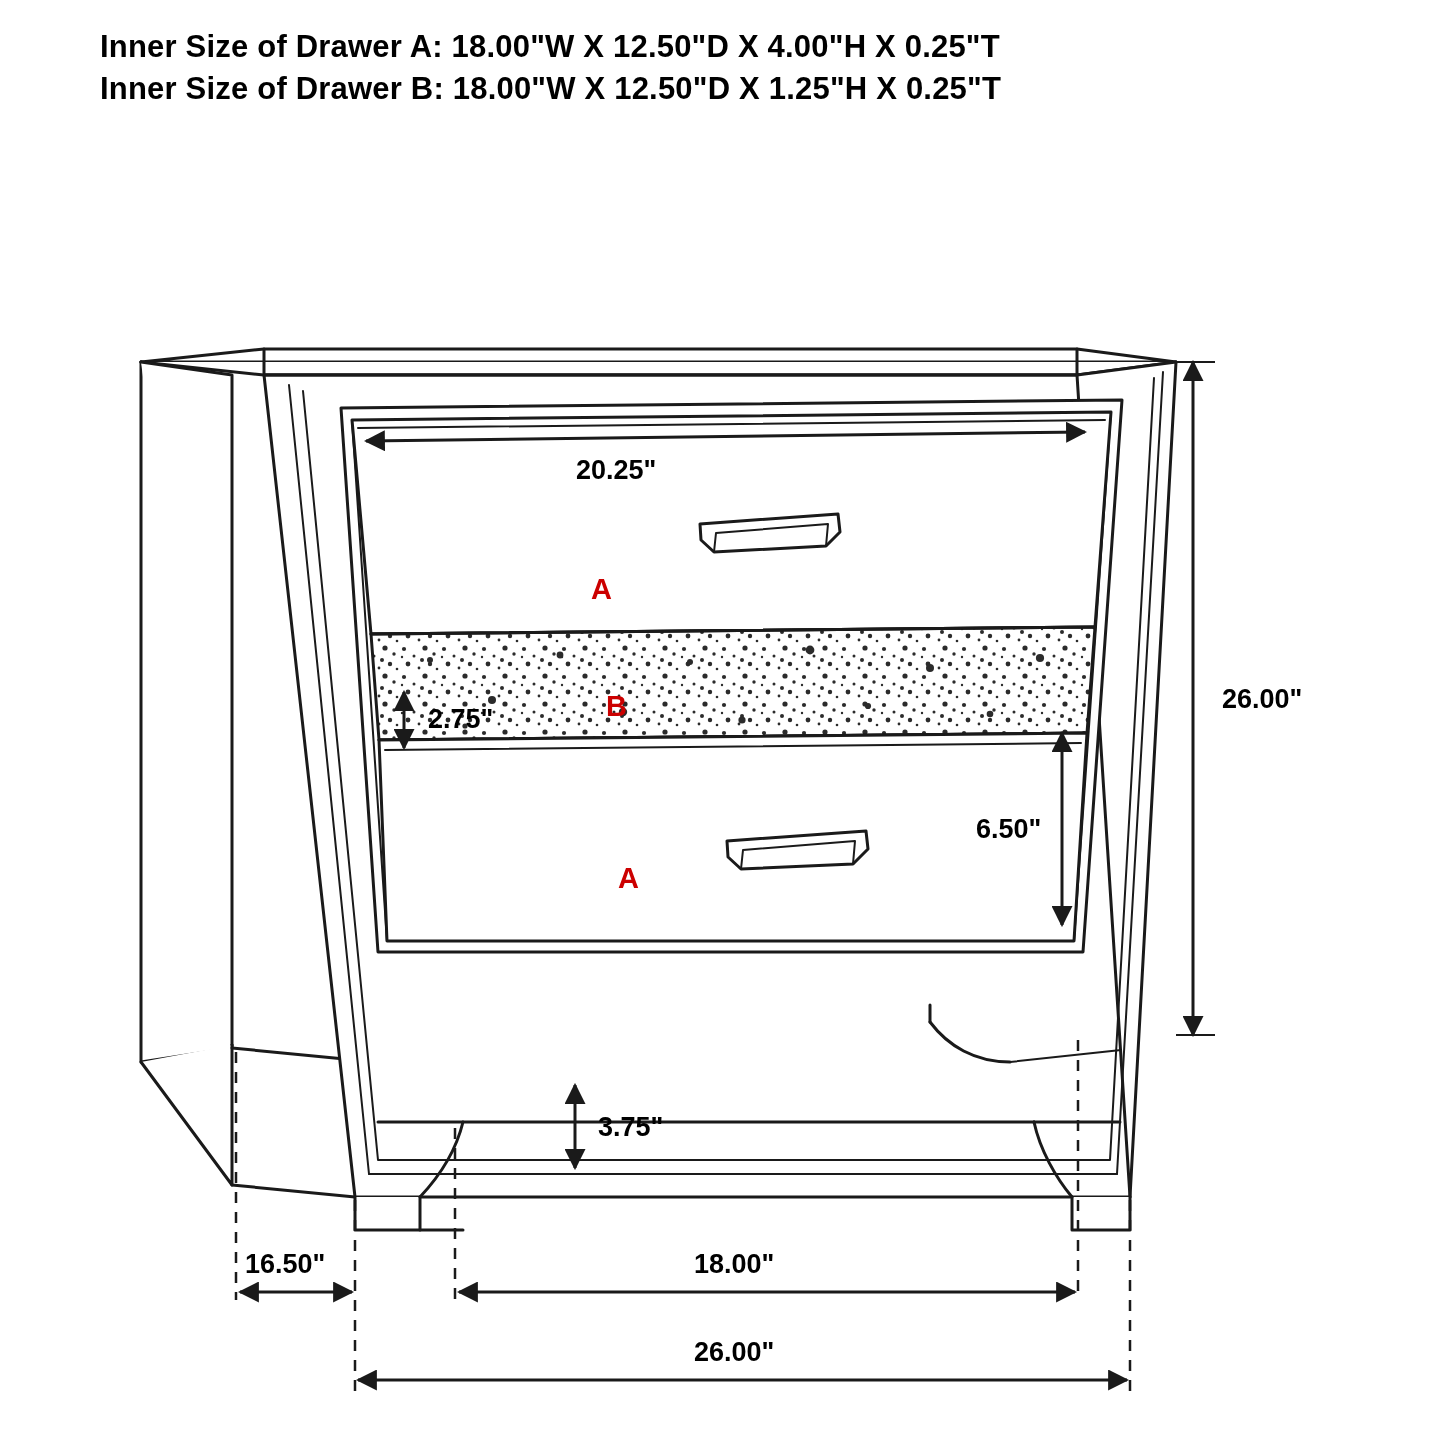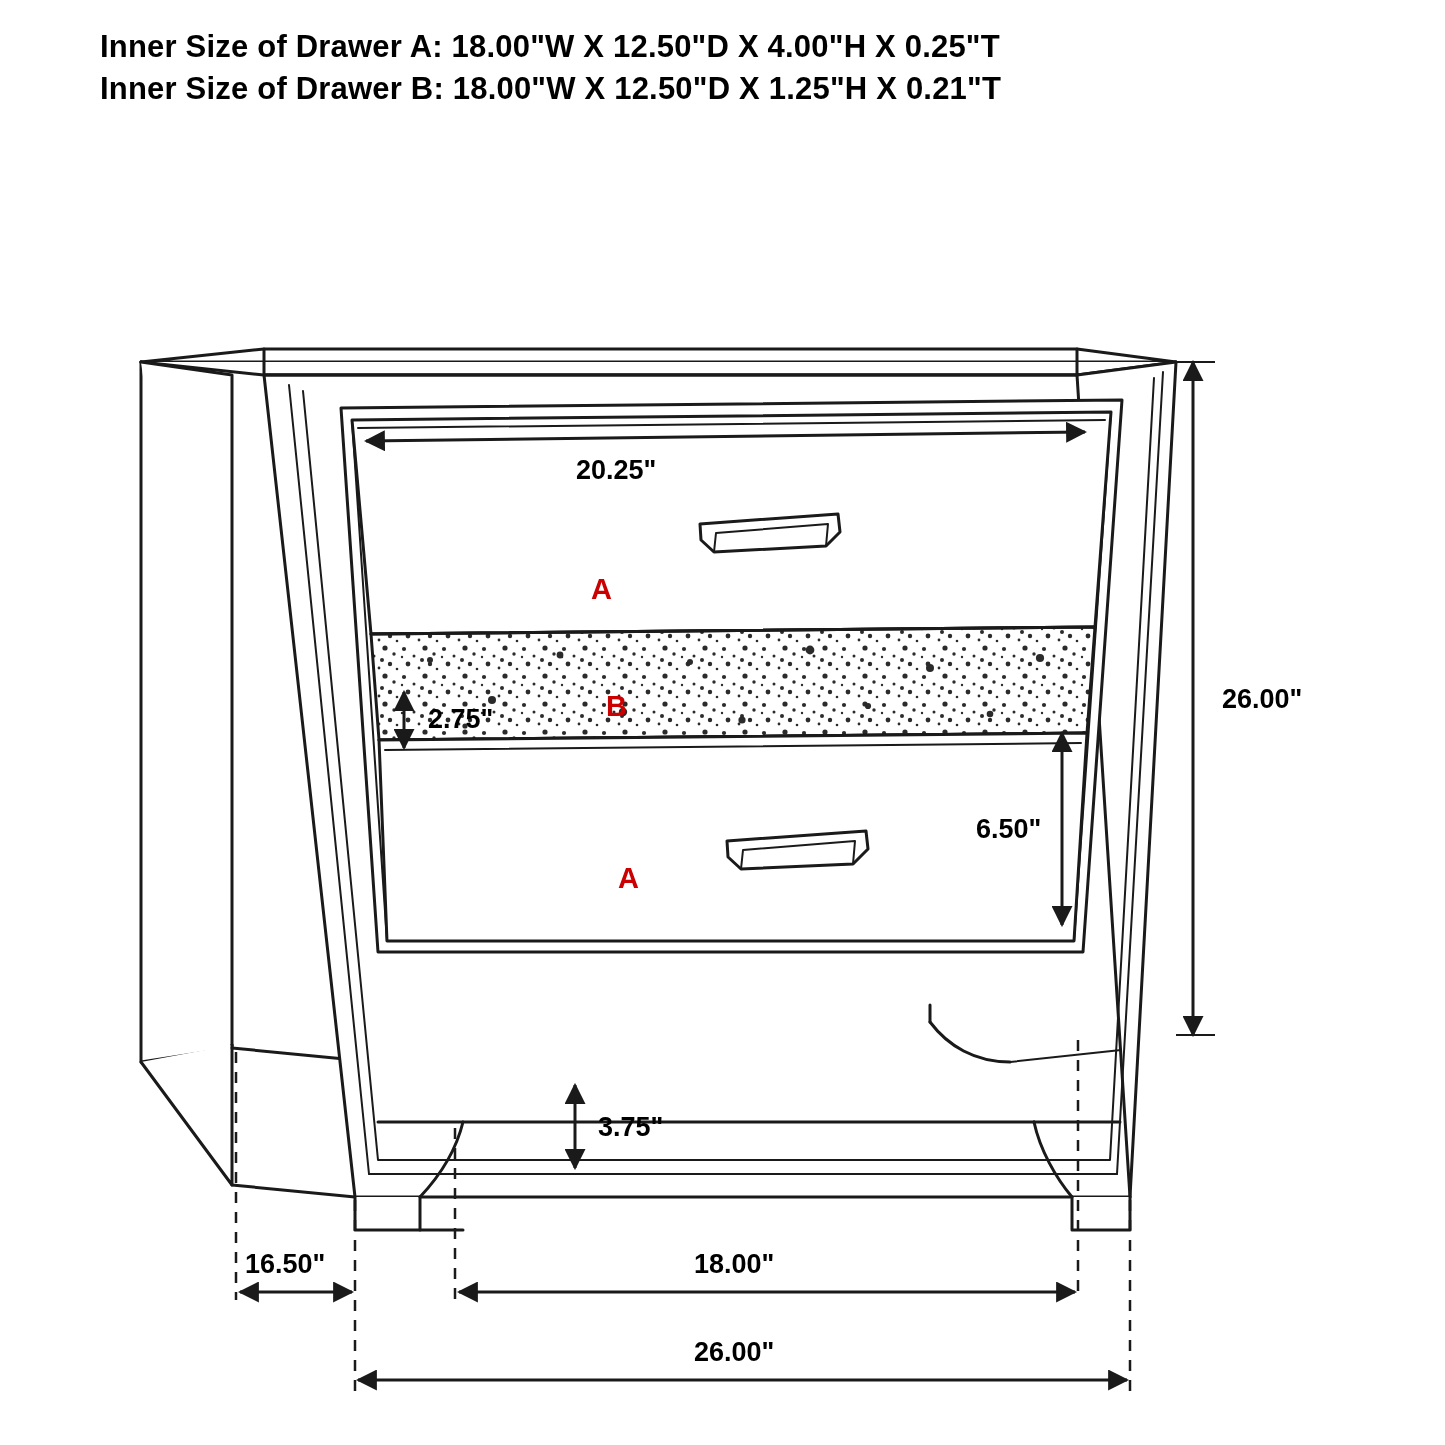--- a/index.html
+++ b/index.html
@@ -52,21 +52,21 @@
     white-space: nowrap;
   }
 </style>
 </head>
 <body>
 
 <div id="page">
 
   <div class="header-block">
     <div class="header-line">Inner Size of Drawer A: 18.00"W X 12.50"D X 4.00"H X 0.25"T</div>
-    <div class="header-line">Inner Size of Drawer B: 18.00"W X 12.50"D X 1.25"H X 0.21"T</div>
+    <div class="header-line">Inner Size of Drawer B: 18.00"W X 12.50"D X 1.25"H X 0.25"T</div>
   </div>
 
   <svg id="drawing" width="1445" height="1445" viewBox="0 0 1445 1445">
     <defs>
       <marker id="arrowEnd" viewBox="0 0 10 10" refX="9" refY="5" markerWidth="7" markerHeight="7" orient="auto">
         <path d="M0,0 L10,5 L0,10 z" fill="#1a1a1a"></path>
       </marker>
       <marker id="arrowStart" viewBox="0 0 10 10" refX="1" refY="5" markerWidth="7" markerHeight="7" orient="auto">
         <path d="M10,0 L0,5 L10,10 z" fill="#1a1a1a"></path>
       </marker>

